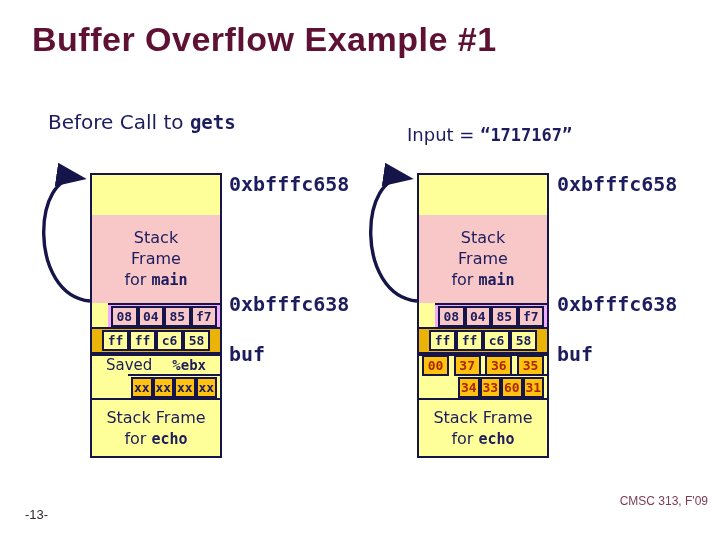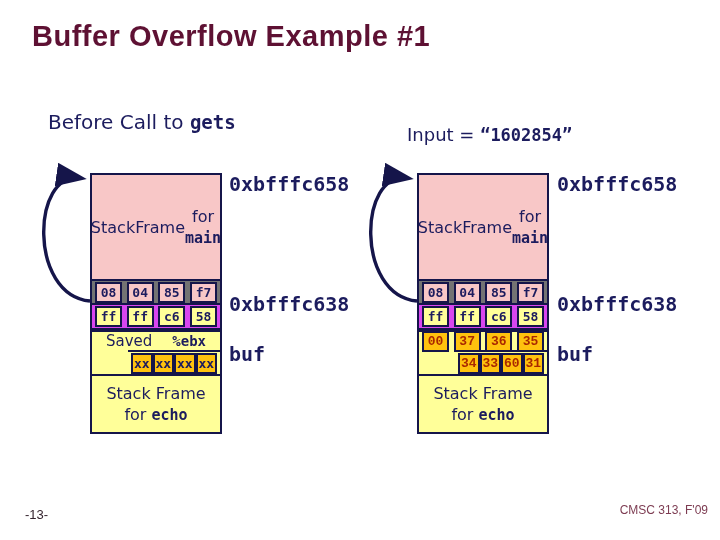--- a/index.html
+++ b/index.html
@@ -3,65 +3,65 @@
 <meta charset="utf-8">
 <style>
   html,body { margin:0; padding:0; background:#ffffff; }
   .slide {
     position:relative; width:720px; height:540px; background:#ffffff;
     font-family:"DejaVu Sans", sans-serif; color:#1c1c5e; overflow:hidden;
   }
   .title {
     position:absolute; left:32px; top:20px;
     font-family:"Liberation Sans", sans-serif; font-weight:bold;
-    font-size:29px; color:#5e1133; letter-spacing:0.5px;
+    font-size:34px; color:#5e1133; letter-spacing:0.5px;
   }
   .mono { font-family:"DejaVu Sans Mono", monospace; font-weight:bold; }
 
   .heading-left  { position:absolute; left:48px;  top:110px; font-size:20px; }
   .heading-left .mono { font-size:19px; }
   .heading-right { position:absolute; left:407px; top:124px; font-size:18px; }
   .heading-right .mono { font-size:17px; }
 
   .stack {
     position:absolute; top:173px; width:128px;
     border:2px solid #15154a; background:#ffff99;
   }
   .stack-left  { left:90px; }
   .stack-right { left:417px; }
 
   .band { box-sizing:border-box; }
   .frame-main {
-    height:104px; background:#f8c7c7;
-    display:flex; flex-direction:row; align-items:center; justify-content:center;
-    font-size:16px; line-height:21px; text-align:center;
+    height:88px; background:#f8c7c7;
+    display:flex; flex-direction:column; align-items:center; justify-content:center;
+    font-size:16px; line-height:21px; text-align:center;margin-top:40px;
   }
   .frame-main .mono, .frame-echo .mono { font-size:15px; }
   .byte-row {
     display:flex; align-items:center; justify-content:space-between;
     padding:0 3px; border-top:2px solid #15154a;
   }
-  .row-ret  { height:24px; background:#737373; }
-  .row-ebp  { height:25px; background:#d946ef; }
+  .row-ret  { height:24px; background:#f0abfc;margin-left:16px; }
+  .row-ebp  { height:25px; background:#eab308;justify-content:center; }
   .row-mid  { height:22px; background:#ffff99; border-top:4px solid #15154a; }
   .row-buf  { height:24px; background:#ffff99; border-top:2px solid #15154a;margin-left:36px; }
   .saved-label {
     height:22px; background:#ffff99; border-top:4px solid #15154a;
     display:flex; align-items:center; justify-content:center; font-size:15px;gap:20px;
   }
   .saved-label .mono { font-size:14px; }
   .cell {
     box-sizing:border-box; width:27px; height:21px;
     border:2px solid #15154a; display:flex; align-items:center; justify-content:center;
     font-family:"DejaVu Sans Mono", monospace; font-weight:bold; font-size:13px;
   }
   .cell.pink   { background:#f8c7c7; color:#1c1c5e; }
   .cell.yellow { background:#ffff99; color:#1c1c5e; }
   .cell.orange { background:#ffc20e; color:#1c1c5e; }
-  .cell.orange.red { color:#aa2800;font-family:Liberation Mono, monospace; }
+  .cell.orange.red { color:#aa2800; }
   .frame-echo {
     height:58px; background:#ffff99; border-top:2px solid #15154a;
     display:flex; flex-direction:column; align-items:center; justify-content:center;
     font-size:16px; line-height:21px; text-align:center;
   }
   .addr {
     position:absolute; font-family:"DejaVu Sans Mono", monospace;
     font-weight:bold; font-size:20px; color:#1c1c5e; white-space:nowrap;
   }
   .arrow-svg { position:absolute; top:163px; width:75px; height:140px; }
@@ -71,21 +71,21 @@
   .bottom-note {
     position:absolute; right:34px; top:450px; font-size:21px; color:#1c1c5e;
   }
   .bottom-note .mono { font-size:20px; }
   .footer-page {
     position:absolute; left:25px; top:507px;
     font-family:"Liberation Sans", sans-serif; font-size:13px; color:#35242e;
   }
   .footer-course {
     position:absolute; right:12px; top:494px;
-    font-family:"Liberation Sans", sans-serif; font-size:12px; color:#7d3c52;margin-top:9px;
+    font-family:"Liberation Sans", sans-serif; font-size:12px; color:#7d3c52;
   }
 </style>
 </head>
 <body>
 
 <div class="slide">
 
   <div class="title">Buffer Overflow Example #1</div>
 
   <div class="heading-left"><span>Before Call to </span><span class="mono">gets</span></div>
@@ -130,21 +130,21 @@
     <div class="band frame-echo">
       <div>Stack Frame</div>
       <div><span>for </span><span class="mono">echo</span></div>
     </div>
   </div>
 
   <div class="addr" style="left:229px; top:172px;">0xbfffc658</div>
   <div class="addr" style="left:229px; top:292px;">0xbfffc638</div>
   <div class="addr" style="left:229px; top:342px;">buf</div>
 
-  <div class="heading-right"><span>Input = </span><span class="mono">“1602854”</span></div>
+  <div class="heading-right"><span>Input = </span><span class="mono">“1717167”</span></div>
 
   <svg class="arrow-svg arrow-right" viewBox="0 0 75 140">
     <defs>
       <marker id="ah-r" markerWidth="9" markerHeight="8" refX="7" refY="3.5" orient="auto">
         <polygon points="0,0 9,3.5 0,7" fill="#15154a"></polygon>
       </marker>
     </defs>
     <path d="M 72 138 C 10 132, 14 8, 62 15" fill="none" stroke="#15154a" stroke-width="3.4" marker-end="url(#ah-r)"></path>
   </svg>
 

